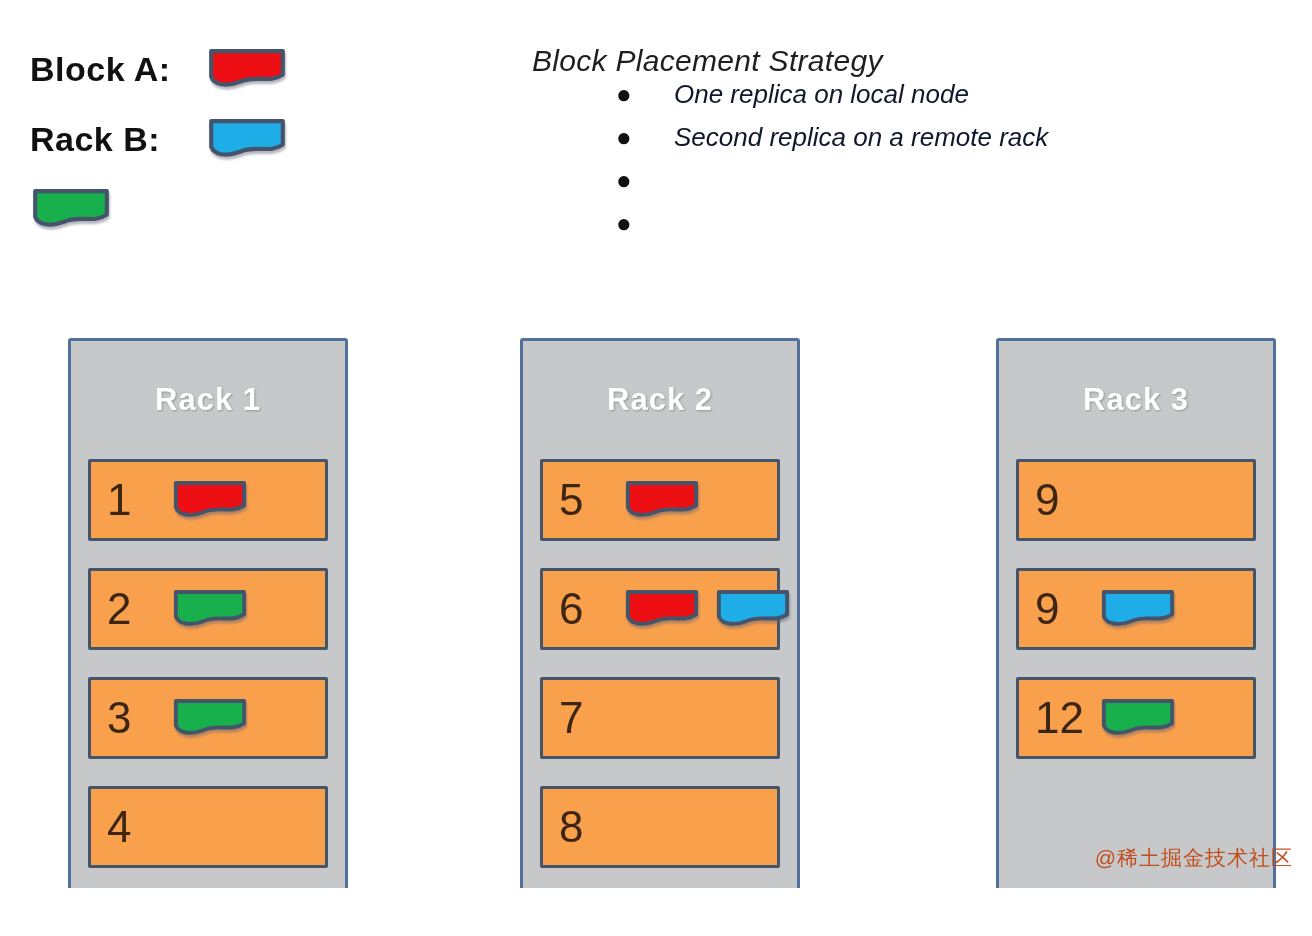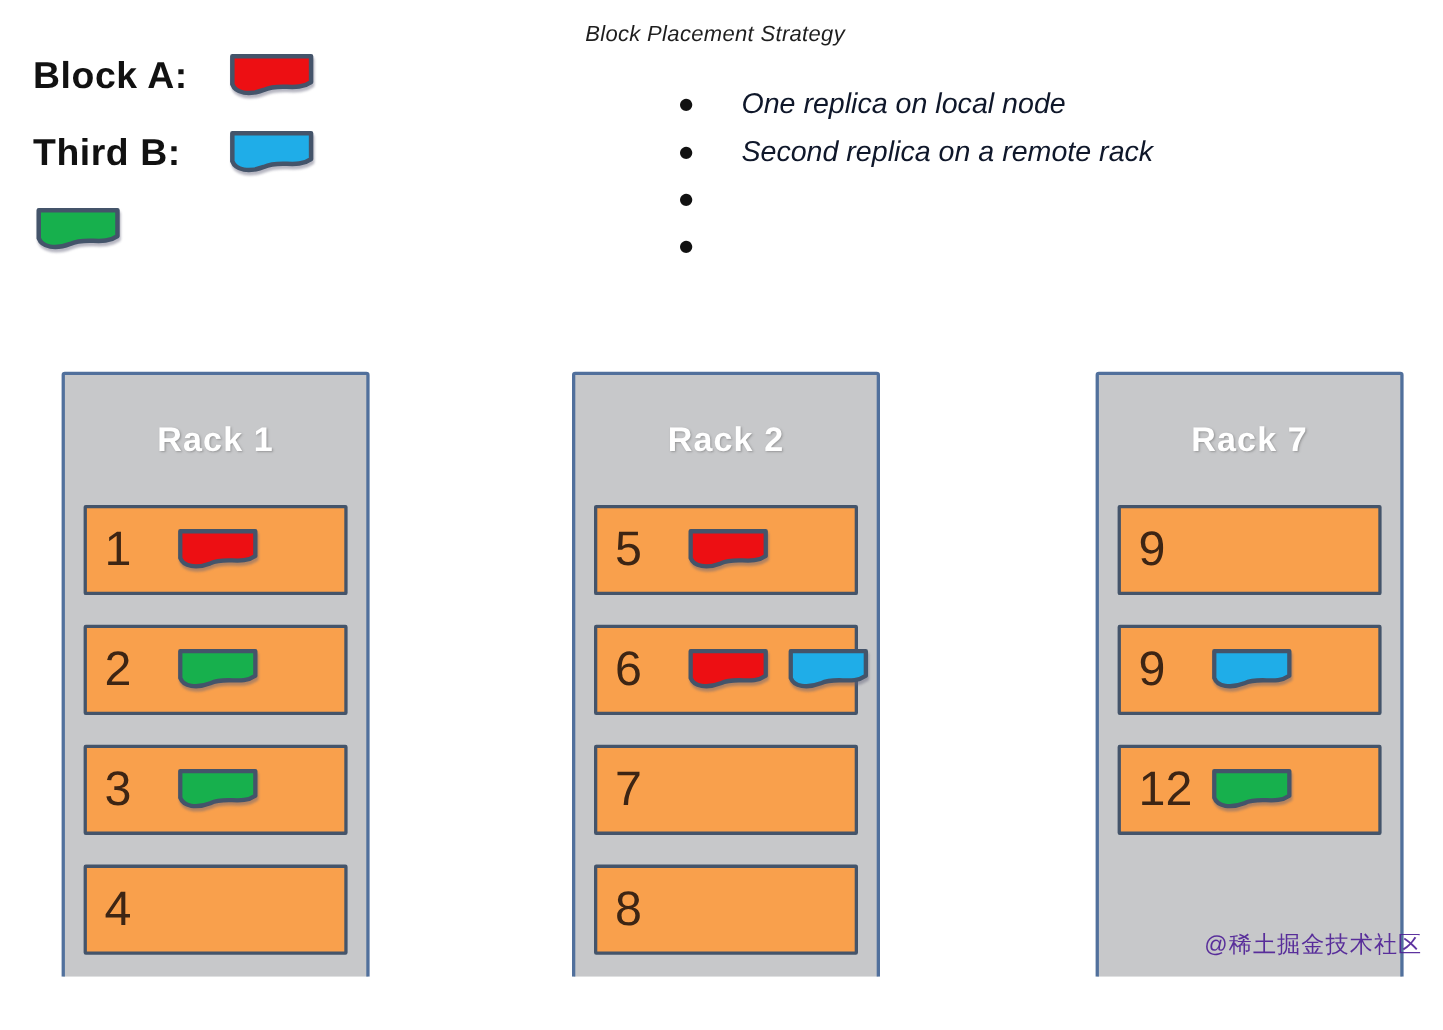--- a/index.html
+++ b/index.html
@@ -7,35 +7,35 @@
     position:relative;width:1312px;height:888px;background:#ffffff;overflow:hidden;
     font-family:"Liberation Sans",sans-serif;
   }
   
   .legend{position:absolute;left:30px;top:48px;display:flex;flex-direction:column;row-gap:28px;}
   .legend-row{display:flex;align-items:center;height:42px;}
   .legend-label{width:176px;font-size:34px;font-weight:bold;color:#111111;letter-spacing:0.5px;}
   .legend-chip-slot{width:84px;height:44px;display:flex;align-items:flex-start;}
   
   .strategy-title{
-    position:absolute;left:532px;top:20px;
-    font-size:20px;font-style:italic;color:#1e1e1e;letter-spacing:0.3px;
+    position:absolute;left:532px;top:44px;
+    font-size:30px;font-style:italic;color:#1e1e1e;letter-spacing:0.3px;
   }
   .strategy-list{
     position:absolute;left:616px;top:80px;margin:0;padding:0;list-style:none;
   }
   .strategy-list li{display:flex;align-items:baseline;margin-bottom:15px;}
   .bullet-dot{width:14px;font-size:26px;color:#111;line-height:28px;}
   .bullet-text{margin-left:44px;font-size:26px;font-style:italic;color:#0f172a;line-height:28px;white-space:nowrap;}
   
   .rack{
     position:absolute;top:338px;width:280px;height:562px;box-sizing:border-box;
     background:#c7c8ca;border:3px solid #51709c;border-radius:3px;
   }
-  .rack-1{left:56px;}
+  .rack-1{left:68px;}
   .rack-2{left:520px;}
   .rack-3{left:996px;}
   .rack-title{
     height:118px;display:flex;align-items:center;justify-content:center;
     font-size:31px;font-weight:bold;color:#ffffff;letter-spacing:1px;
     text-shadow:1px 1px 2px rgba(90,90,90,0.45);
   }
   .nodes{display:flex;flex-direction:column;row-gap:27px;align-items:center;}
   .node{
     width:240px;height:82px;box-sizing:border-box;
@@ -44,39 +44,39 @@
   }
   .node-num{
     padding-left:16px;min-width:52px;
     font-size:44px;color:#3d2514;line-height:1;
   }
   .chips{display:flex;column-gap:13px;margin-left:12px;align-items:flex-start;}
   .chip{filter:drop-shadow(1px 3px 1px rgba(95,95,120,0.45));}
   
   .watermark{
     position:absolute;right:19px;bottom:16px;
-    font-size:21px;color:#4c1d95;opacity:0.9;letter-spacing:1px;
+    font-size:21px;color:#c2410c;opacity:0.9;letter-spacing:1px;
   }
 </style>
 </head>
 <body>
 
 <div class="stage">
 
   <div class="legend">
     <div class="legend-row">
       <span class="legend-label">Block A:</span>
       <span class="legend-chip-slot">
           <svg viewBox="0 0 80 44" width="82" height="45" class="chip">
             <path d="M5,4 L75,4 L75,27 C62,36 48,27 33,34 C20,39 8,37 5,29 Z" fill="#ed0f13" stroke="#44546a" stroke-width="4" stroke-linejoin="round"></path>
           </svg>
         </span>
     </div>
     <div class="legend-row">
-      <span class="legend-label">Third B:</span>
+      <span class="legend-label">Rack B:</span>
       <span class="legend-chip-slot">
           <svg viewBox="0 0 80 44" width="82" height="45" class="chip">
             <path d="M5,4 L75,4 L75,27 C62,36 48,27 33,34 C20,39 8,37 5,29 Z" fill="#1fade8" stroke="#44546a" stroke-width="4" stroke-linejoin="round"></path>
           </svg>
         </span>
     </div>
     <div class="legend-row">
       <span class="legend-chip-slot">
           <svg viewBox="0 0 80 44" width="82" height="45" class="chip">
             <path d="M5,4 L75,4 L75,27 C62,36 48,27 33,34 C20,39 8,37 5,29 Z" fill="#17b04d" stroke="#44546a" stroke-width="4" stroke-linejoin="round"></path>
@@ -164,21 +164,21 @@
         <span class="chips"></span>
       </div>
       <div class="node">
         <span class="node-num">8</span>
         <span class="chips"></span>
       </div>
     </div>
   </div>
 
   <div class="rack rack-3">
-    <div class="rack-title">Rack 7</div>
+    <div class="rack-title">Rack 3</div>
     <div class="nodes">
       <div class="node">
         <span class="node-num">9</span>
         <span class="chips"></span>
       </div>
       <div class="node">
         <span class="node-num">9</span>
         <span class="chips">
             <svg viewBox="0 0 80 44" width="78" height="43" class="chip">
               <path d="M5,4 L75,4 L75,27 C62,36 48,27 33,34 C20,39 8,37 5,29 Z" fill="#1fade8" stroke="#44546a" stroke-width="4" stroke-linejoin="round"></path>

